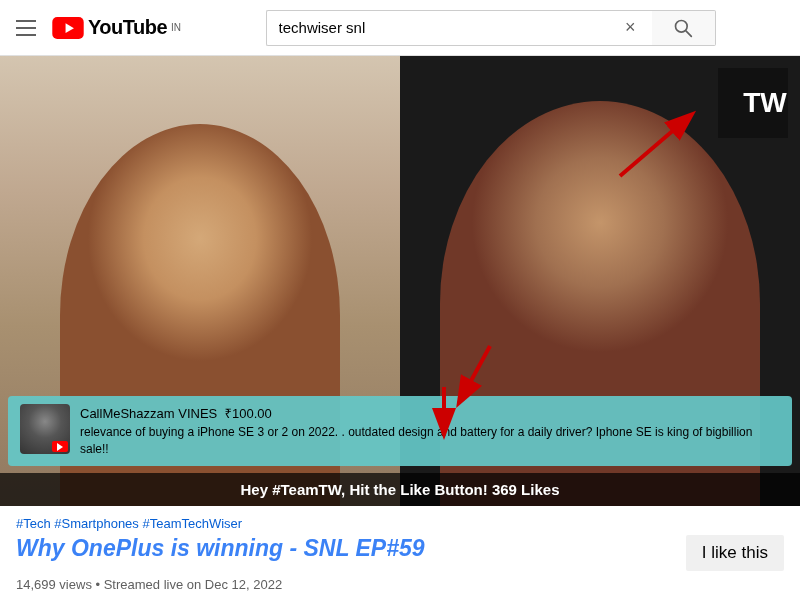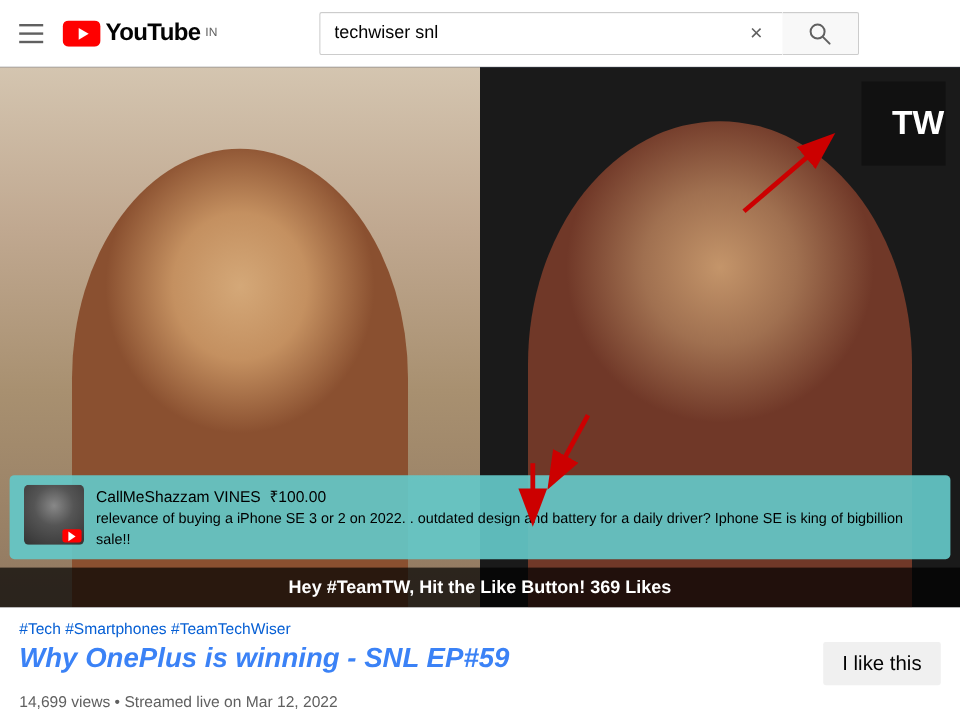--- a/index.html
+++ b/index.html
@@ -424,15 +424,15 @@
 </div>
 
 <div class="video-info">
   <div class="video-tags">#Tech #Smartphones #TeamTechWiser</div>
 
   <div class="video-title-row">
     <div class="video-title">Why OnePlus is winning - SNL EP#59</div>
     <button class="i-like-btn">I like this</button>
   </div>
 
-  <div class="video-meta">14,699 views • Streamed live on Mar 12, 2022</div>
+  <div class="video-meta">14,699 views • Streamed live on Dec 12, 2022</div>
 
 </div>
 
 </body></html>

